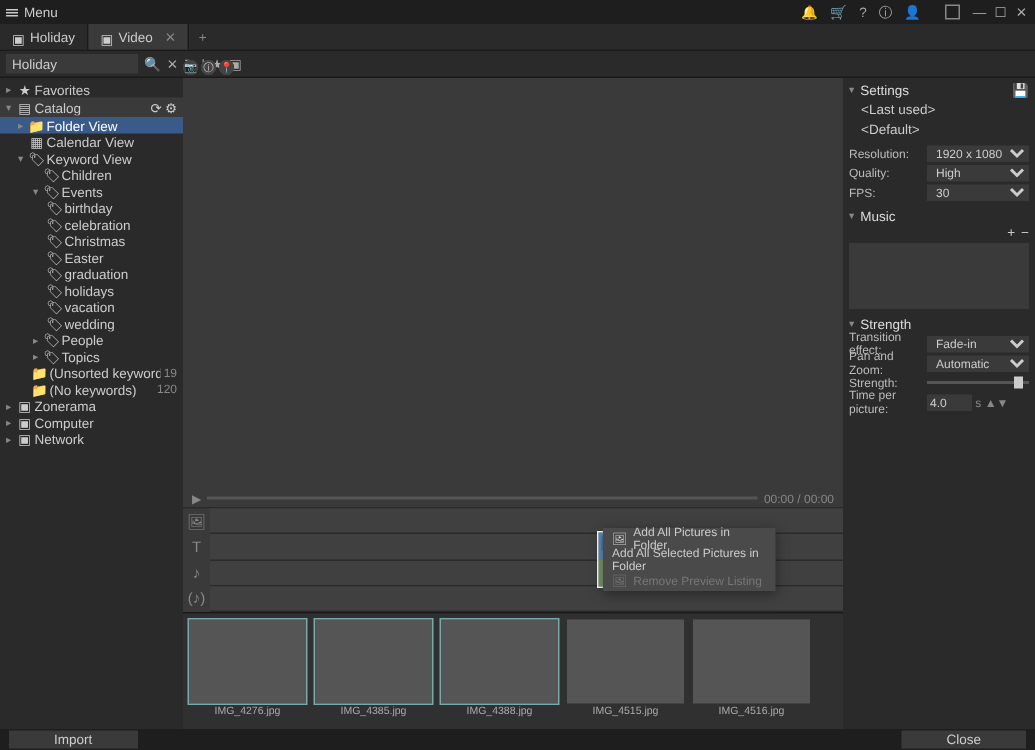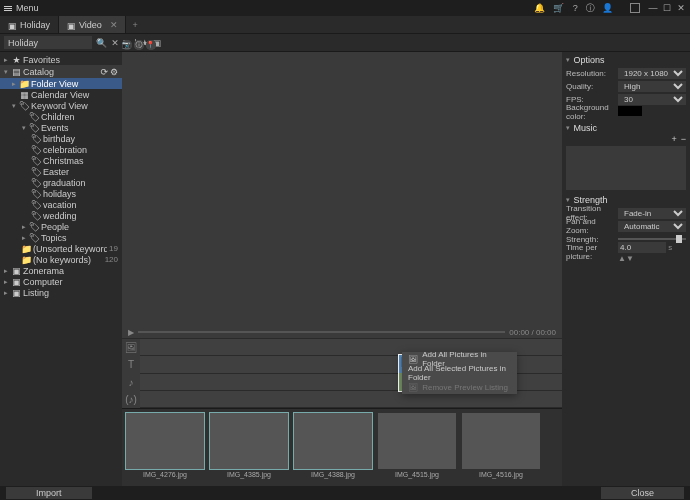--- a/index.html
+++ b/index.html
@@ -226,21 +226,21 @@
           <span class="label">Zonerama</span>
         </div>
       <div class="tree-row">
           <span class="tw">▸</span>
           <span class="ic">▣</span>
           <span class="label">Computer</span>
         </div>
       <div class="tree-row">
           <span class="tw">▸</span>
           <span class="ic">▣</span>
-          <span class="label">Listing</span>
+          <span class="label">Network</span>
         </div>
     </div>
   </div>
 
   <div class="center">
     <div class="preview"></div>
     <div class="play-row">
       <span>▶</span>
       <div class="bar"></div>
       <span>00:00 / 00:00</span>
@@ -312,37 +312,42 @@
           <span>🖼</span>
           <span>Remove Preview Listing</span>
         </div>
     </div>
   </div>
 
   <div class="rpanel">
     <div class="rp-section">
       <div class="rp-head">
           <span class="tw">▾</span>
-          <span>Options</span>
-        </div>
+          <span>Settings</span>
+          <span style="margin-left:auto">💾</span>
+        </div>
+      <div class="rp-row">
+          <span class="label" style="padding-left:8px;">&lt;Last used&gt;</span>
+        </div>
+      <div class="rp-row">
+          <span class="label" style="padding-left:8px;">&lt;Default&gt;</span>
+        </div>
+    </div>
+    <div class="rp-section">
       <div class="rp-row">
           <span class="rl">Resolution:</span>
           <span class="rv"><select><option>1920 x 1080</option></select></span>
         </div>
       <div class="rp-row">
           <span class="rl">Quality:</span>
           <span class="rv"><select><option>High</option></select></span>
         </div>
       <div class="rp-row">
           <span class="rl">FPS:</span>
           <span class="rv"><select><option>30</option></select></span>
-        </div>
-      <div class="rp-row">
-          <span class="rl">Background color:</span>
-          <span class="rv"><span class="color-swatch"></span></span>
         </div>
     </div>
     <div class="rp-section">
       <div class="rp-head">
           <span class="tw">▾</span>
           <span>Music</span>
         </div>
       <div class="plus-minus">
           <span>+</span>
           <span>−</span>
@@ -365,21 +370,21 @@
       <div class="rp-row">
           <span class="rl">Strength:</span>
           <span class="rv" style="display:flex;align-items:center;">
             <div class="slider-track">
               <div class="slider-thumb"></div>
             </div>
           </span>
         </div>
       <div class="rp-row">
           <span class="rl">Time per picture:</span>
-          <span class="rv"><input style="width: 48px;" value="4.0"><span style="font-size:8px;color:#888;"> s ▲▼</span></span>
+          <span class="rv"><input style="width: 30px;" value="4.0"><span style="font-size:8px;color:#888;"> s ▲▼</span></span>
         </div>
     </div>
   </div>
 </div>
 
 <div class="statusbar">
   <span class="sb-btn">Import</span>
   <span class="sb-btn">Close</span>
 </div>
 

